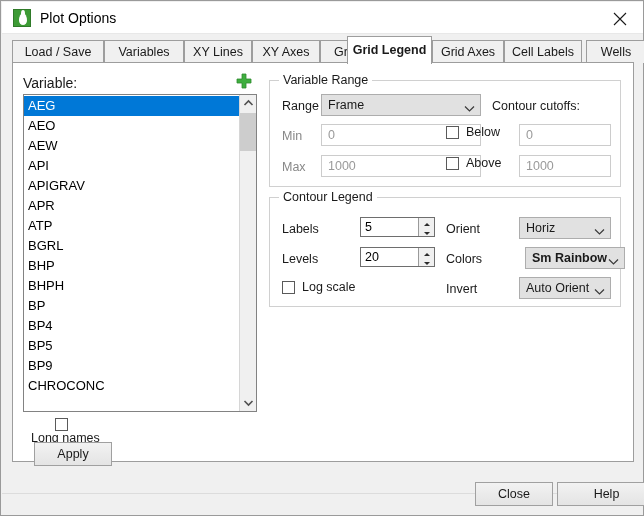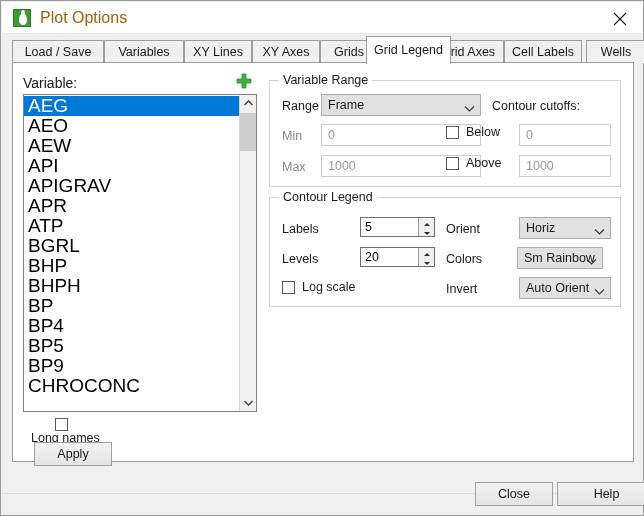--- a/index.html
+++ b/index.html
@@ -43,21 +43,21 @@
   }
   .title-icon .drop::after {
     content: "";
     position: absolute; left: 2.2px; top: -2.6px;
     width: 3.5px; height: 6px;
     background: #ffffff;
     border-radius: 60% 60% 40% 40%;
   }
   .title-text {
     position: absolute; left: 38px; top: 7px;
-    font-size: 16px; color: #a16207;
+    font-size: 14px; color: #000000;
     line-height: 18px;
     white-space: nowrap;
   }
   .close-x {
     position: absolute; right: 0px; top: 0px;
     width: 46px; height: 32px;
     cursor: default;
   }
   .close-x svg { position: absolute; left: 16px; top: 10px; }
 
@@ -117,21 +117,21 @@
   }
   .list-items {
     position: absolute; left: 0; top: 0;
     width: 216px;
     padding: 1px 0 0 0;
   }
   .list-item {
     height: 20px;
     line-height: 20px;
     padding-left: 4px;
-    font-size: 19px;
+    font-size: 13px;
     color: #000;
     white-space: nowrap;
     cursor: default;
   }
   .list-item.selected {
     background: #0078d7;
     color: #ffffff;
   }
   .vscroll {
     position: absolute; right: 0px; top: 0px;
@@ -301,21 +301,21 @@
       </svg>
     </div>
   </div>
 
   <div class="tabstrip">
     <div class="tab" style="left:10px;  width:92px;">Load / Save</div>
     <div class="tab" style="left:102px; width:80px;">Variables</div>
     <div class="tab" style="left:182px; width:68px;">XY Lines</div>
     <div class="tab" style="left:250px; width:68px;">XY Axes</div>
     <div class="tab" style="left:318px; width:58px;">Grids</div>
-    <div class="tab active" style="left:364px; width:85px;">Grid Legend</div>
+    <div class="tab active" style="left:345px; width:85px;font-weight:bold;">Grid Legend</div>
     <div class="tab" style="left:430px; width:72px;">Grid Axes</div>
     <div class="tab" style="left:502px; width:78px;">Cell Labels</div>
     <div class="tab" style="left:584px; width:60px;text-align:center;">Wells</div>
   </div>
 
   <div class="panel">
 
     <div class="lbl-variable">Variable:</div>
 
     <div class="plus-icon">
@@ -445,21 +445,21 @@
               </svg>
           </span>
           <span class="half dn">
             <svg width="16" height="9" viewBox="0 0 16 9">
                 <path d="M5 3 L8 6 L11 3 Z" fill="#2b2b2b"></path>
               </svg>
           </span>
         </span>
       </div>
       <div class="fld-label" style="left:176px; top:54px;">Colors</div>
-      <div class="combo" style="left:247px; top:49px; width:86px;">
+      <div class="combo" style="left:255px; top:49px; width:100px;font-weight:bold;">
         <span class="val">Sm Rainbow</span>
         <span class="chev">
           <svg width="11" height="8" viewBox="0 0 11 8">
               <path d="M1 1.5 L5.5 6 L10 1.5" stroke="#3a3a3a" stroke-width="1.2" fill="none"></path>
             </svg>
         </span>
       </div>
 
       <div class="cb-row" style="left:12px; top:82px;">
         <span class="cbox"></span>

